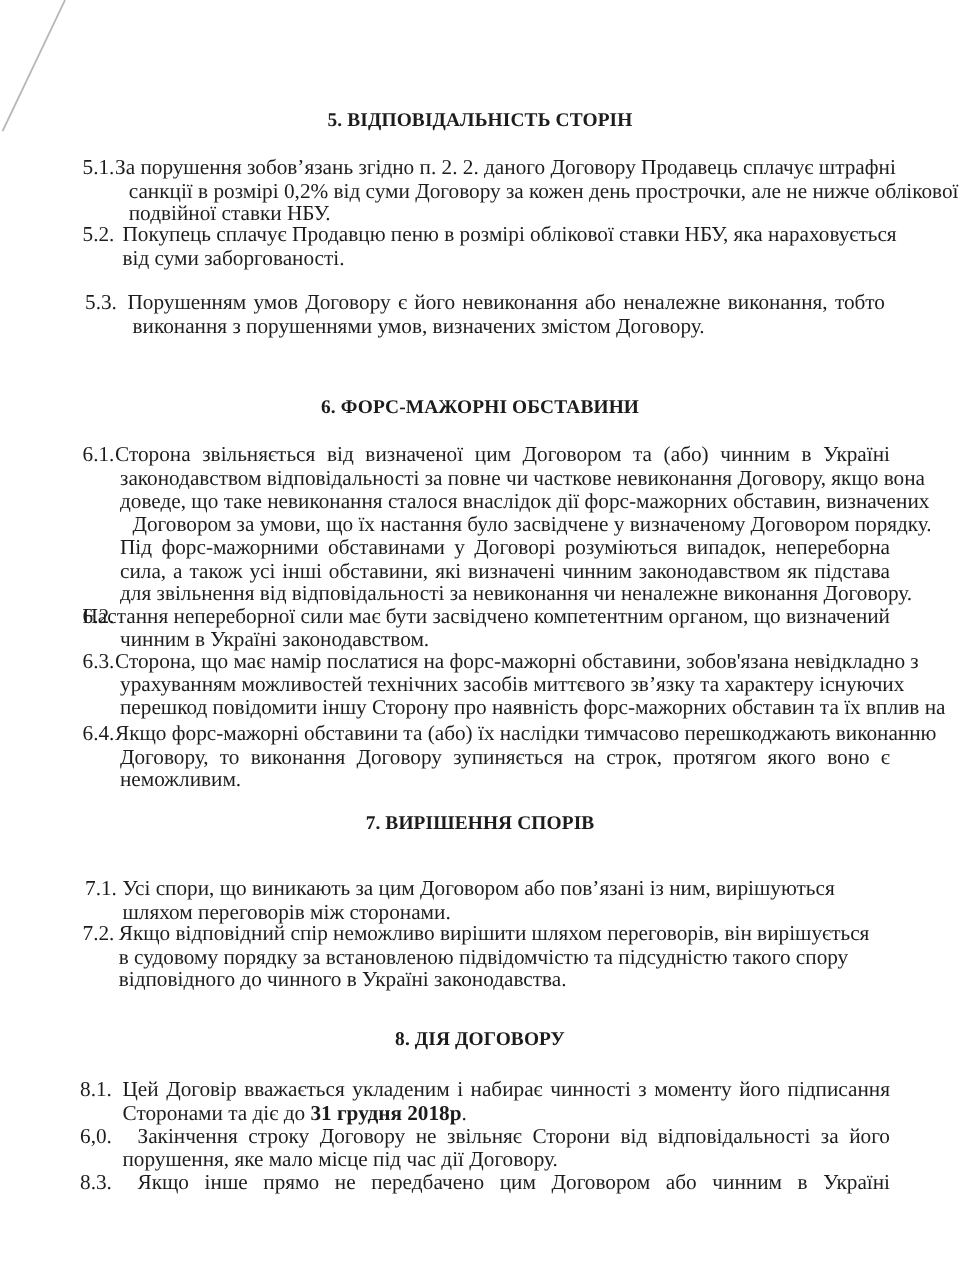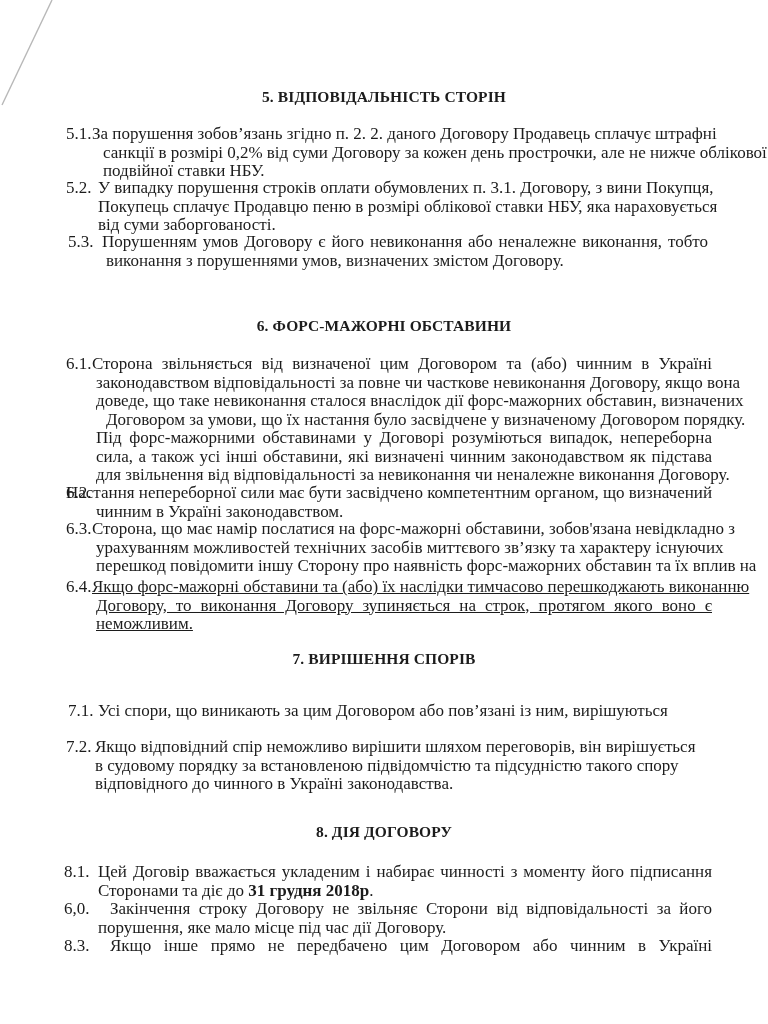--- a/index.html
+++ b/index.html
@@ -39,21 +39,20 @@
 
   <div class="clause" style="left:66px; top:125px; width:646px;">
     <span class="num">5.1.</span>
     <span class="line justify" style="margin-left:26px;">За порушення зобов’язань згідно  п. 2. 2.  даного Договору  Продавець  сплачує  штрафні</span>
     <span class="line justify" style="margin-left:37px;">санкції в розмірі 0,2% від суми Договору за кожен день прострочки, але не нижче облікової</span>
     <span class="line" style="margin-left:37px;">подвійної  ставки  НБУ.</span>
   </div>
 
   <div class="clause" style="left:66px; top:179px; width:646px;">
     <span class="num">5.2.</span>
-    <span class="line justify" style="margin-left:32px;">У випадку порушення  строків оплати обумовлених п. 3.1.  Договору,  з  вини Покупця,</span>
     <span class="line justify" style="margin-left:32px;">Покупець сплачує Продавцю пеню  в  розмірі облікової ставки НБУ,  яка  нараховується</span>
     <span class="line" style="margin-left:32px;">від суми заборгованості.</span>
   </div>
 
   <div class="clause" style="left:68px; top:233px; width:640px;">
     <span class="num">5.3.</span>
     <span class="line justify" style="margin-left:34px;">Порушенням   умов Договору є його невиконання або неналежне виконання, тобто</span>
     <span class="line" style="margin-left:38px;">виконання з порушеннями умов, визначених змістом Договору.</span>
   </div>
 
@@ -76,32 +75,33 @@
     <span class="line" style="margin-left:30px;">чинним в Україні законодавством.</span>
   </div>
 
   <div class="clause" style="left:66px; top:520px; width:646px;">
     <span class="num">6.3.</span>
     <span class="line justify" style="margin-left:26px;">Сторона, що має намір послатися на форс-мажорні обставини, зобов'язана невідкладно з</span>
     <span class="line justify" style="margin-left:30px;">урахуванням можливостей технічних засобів миттєвого зв’язку та характеру існуючих</span>
     <span class="line justify" style="margin-left:30px;">перешкод повідомити іншу Сторону про наявність форс-мажорних обставин та їх вплив на</span>
   </div>
 
-  <div class="clause" style="left:66px; top:578px; width:646px;text-decoration:underline;">
+  <div class="clause" style="left:66px; top:578px; width:646px;">
     <span class="num">6.4.</span>
     <span class="line justify" style="margin-left:26px;">Якщо форс-мажорні обставини та (або) їх наслідки тимчасово перешкоджають виконанню</span>
     <span class="line justify" style="margin-left:30px;">Договору, то виконання Договору зупиняється на строк, протягом якого воно є</span>
     <span class="line" style="margin-left:30px;">неможливим.</span>
   </div>
 
   <div class="heading" style="top:650px;">7.  ВИРІШЕННЯ СПОРІВ</div>
 
   <div class="clause" style="left:68px; top:702px; width:600px;">
     <span class="num">7.1.</span>
     <span class="line" style="margin-left:30px;">Усі спори, що виникають за цим Договором або пов’язані із ним, вирішуються</span>
+    <span class="line" style="margin-left:30px;">шляхом переговорів між сторонами.</span>
   </div>
 
   <div class="clause" style="left:66px; top:738px; width:600px;">
     <span class="num">7.2.</span>
     <span class="line" style="margin-left:29px;">Якщо відповідний спір неможливо вирішити шляхом переговорів, він вирішується</span>
     <span class="line" style="margin-left:29px;">в судовому порядку за встановленою підвідомчістю та підсудністю такого спору</span>
     <span class="line" style="margin-left:29px;">відповідного до чинного в Україні законодавства.</span>
   </div>
 
   <div class="heading" style="top:823px;">8.  ДІЯ ДОГОВОРУ</div>

